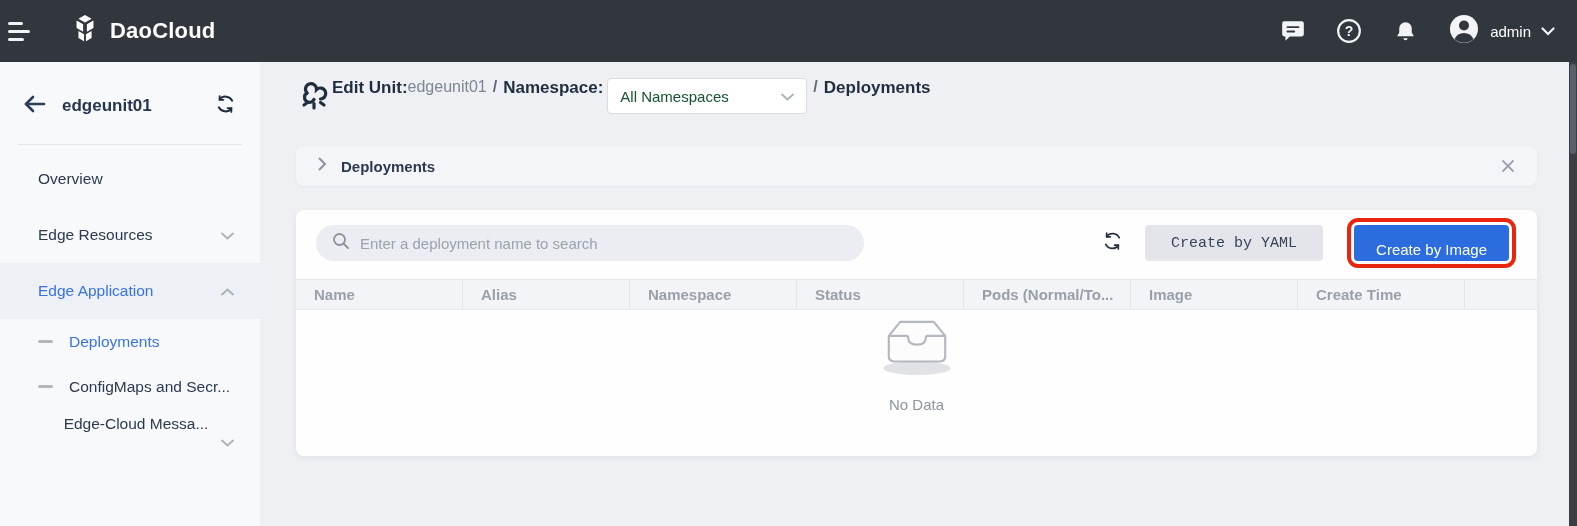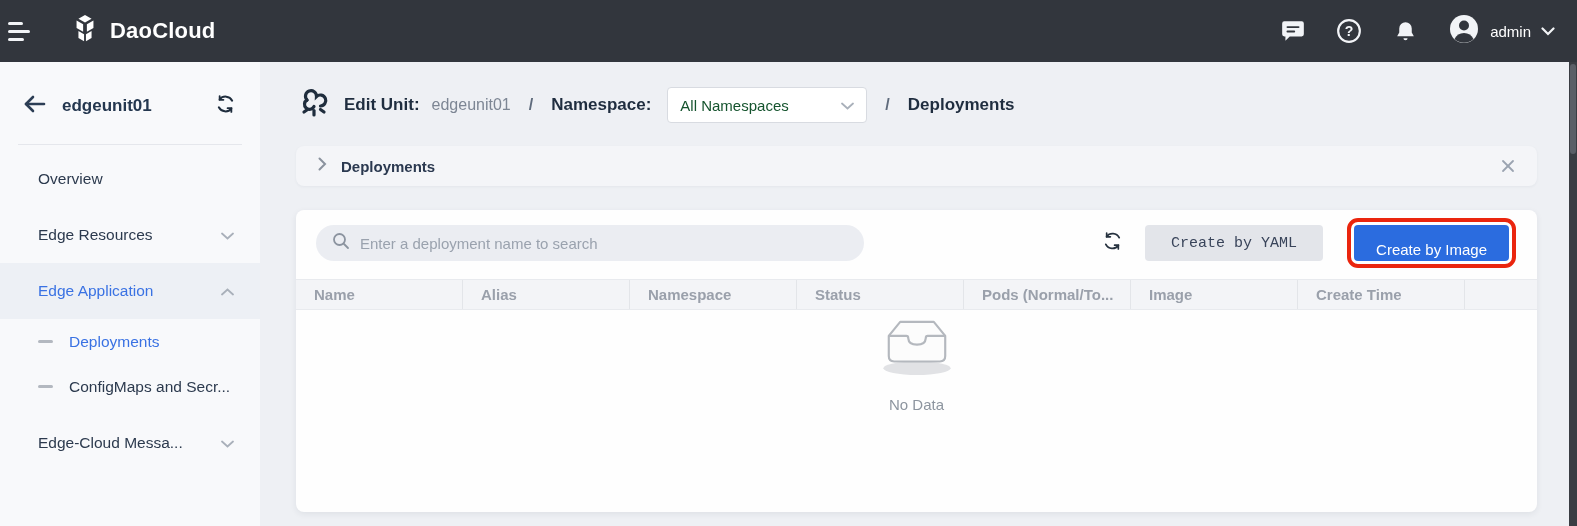--- a/index.html
+++ b/index.html
@@ -32,33 +32,33 @@
   .sidebar-divider { border-top:1px solid #e5e7ec; margin:14px 18px 6px 18px; }
   .side-item { display:flex; align-items:center; height:56px; padding:0 26px 0 38px; font-size:15.5px; color:#2c3a4e; cursor:pointer; }
   .side-item .chev { margin-left:auto; }
   .side-item.active { background:#edf0f5; color:#3a72e3; }
   .sub-item { display:flex; align-items:center; height:45px; padding-left:38px; font-size:15.5px; color:#2c3a4e; cursor:pointer; }
   .sub-item .dash { width:15px; height:3px; border-radius:2px; background:#b3b8c0; margin-right:16px; flex-shrink:0; }
   .sub-item.selected { color:#3a72e3; }
 
   
   .main { flex:1; padding:16px 40px 0 36px; min-width:0; }
-  .page-header { height:54px; display:flex; align-items:center; gap:12px; }
+  .page-header { height:54px; display:flex; gap:0; }
   .ph-label { font-size:17px; font-weight:700; color:#1f2d3f; }
   .ph-value { font-size:16px; color:#7d8694; }
   .ph-sep { font-size:16px; color:#5f6b7c; font-weight:600; margin:0 6px; }
   .ns-select { width:200px; height:36px; background:#fff; border:1px solid #d8dbe1; border-radius:4px; display:flex; align-items:center; padding:0 12px; margin-left:4px; cursor:pointer; }
   .ns-select .val { font-size:15px; color:#14532d; }
   .ns-select .chev { margin-left:auto; }
 
   .breadcrumb-bar { height:40px; margin-top:14px; background:#f4f5f8; border-radius:8px; display:flex; align-items:center; padding:0 22px; box-shadow:0 1px 3px rgba(40,50,70,.05); }
   .bc-label { font-size:15px; font-weight:700; color:#2b3950; margin-left:14px; }
   .bc-close { margin-left:auto; cursor:pointer; display:flex; }
 
-  .card { margin-top:24px; height:302px; background:#fefefe; border-radius:8px; box-shadow:0 2px 6px rgba(40,50,70,.08); display:flex; flex-direction:column; }
+  .card { margin-top:24px; height:246px; background:#fefefe; border-radius:8px; box-shadow:0 2px 6px rgba(40,50,70,.08); display:flex; flex-direction:column; }
   .toolbar { display:flex; align-items:center; padding:15px 20px 18px 20px; }
   .search-pill { width:548px; height:36px; background:#ebedf2; border-radius:18px; display:flex; align-items:center; padding:0 16px; }
   .search-pill input { border:none; outline:none; background:transparent; font-size:15px; color:#4a5260; width:100%; margin-left:10px; font-family:"Liberation Sans","DejaVu Sans",sans-serif; }
   .search-pill input::placeholder { color:#9aa2ae; }
   .toolbar-right { margin-left:auto; display:flex; align-items:center; gap:22px; }
   .btn-yaml { height:36px; padding:0 26px; background:#e3e5ea; border:none; border-radius:4px; font-size:15px; color:#39445a; cursor:pointer; font-family:Liberation Mono, monospace; }
   .btn-image { height:36px; padding:16px 22px; background:#2b6cdf; border:none; border-radius:4px; font-size:15px; color:#ffffff; cursor:pointer; font-family:inherit; outline:4px solid #ea250e; outline-offset:3px; margin:0 8px 0 9px; }
 
   .table-header { display:flex; height:31px; background:#f3f4f7; border-top:1px solid #e8eaee; border-bottom:1px solid #e8eaee; align-items:center; }
   .th-cell { width:167px; flex-shrink:0; font-size:15px; font-weight:700; color:#9aa0ab; padding-left:18px; border-right:1px solid #e3e5e9; height:100%; display:flex; align-items:center; white-space:nowrap; overflow:hidden; }
@@ -179,21 +179,21 @@
 
     <div class="sub-item selected">
       <span class="dash"></span>
       <span>Deployments</span>
     </div>
     <div class="sub-item">
       <span class="dash"></span>
       <span>ConfigMaps and Secr...</span>
     </div>
 
-    <div class="side-item" style="margin-top:6px;">
+    <div class="side-item" style="margin-top:6px;flex-direction:column;">
       <span>Edge-Cloud Messa...</span>
       <span class="chev">
         <svg width="13" height="8" viewBox="0 0 13 8" fill="none" stroke="#a9b0ba" stroke-width="1.8" stroke-linecap="round">
             <path d="M1 1.5 L6.5 6.5 L12 1.5"></path>
           </svg>
       </span>
     </div>
   </aside>
 
   <main class="main">

